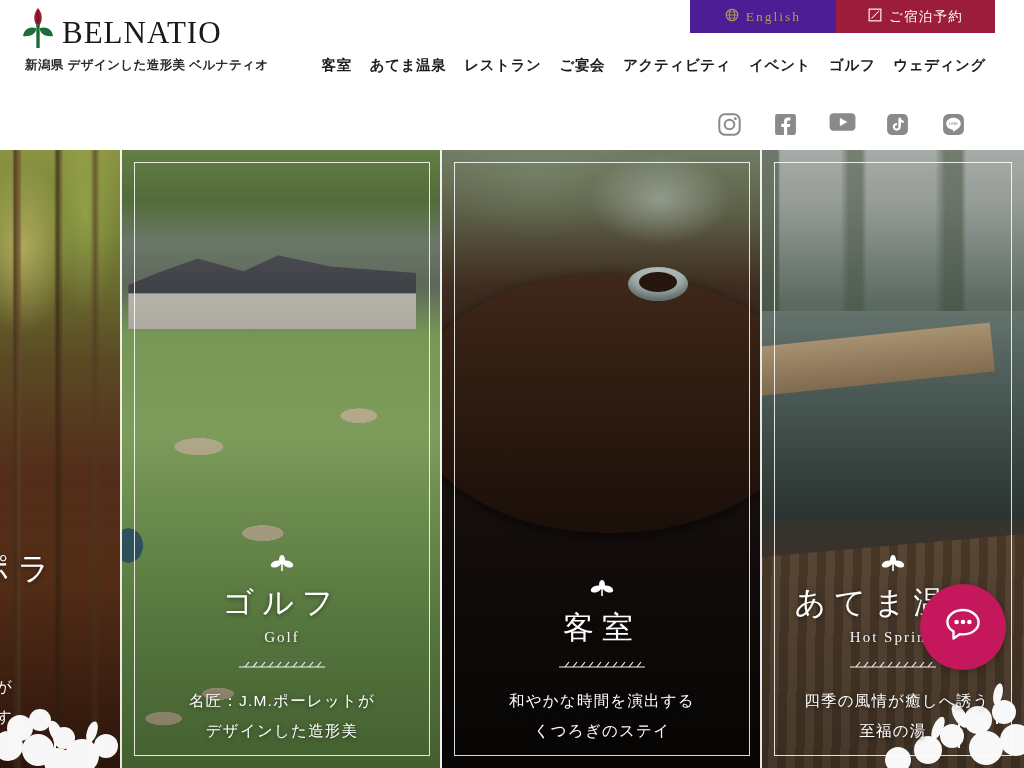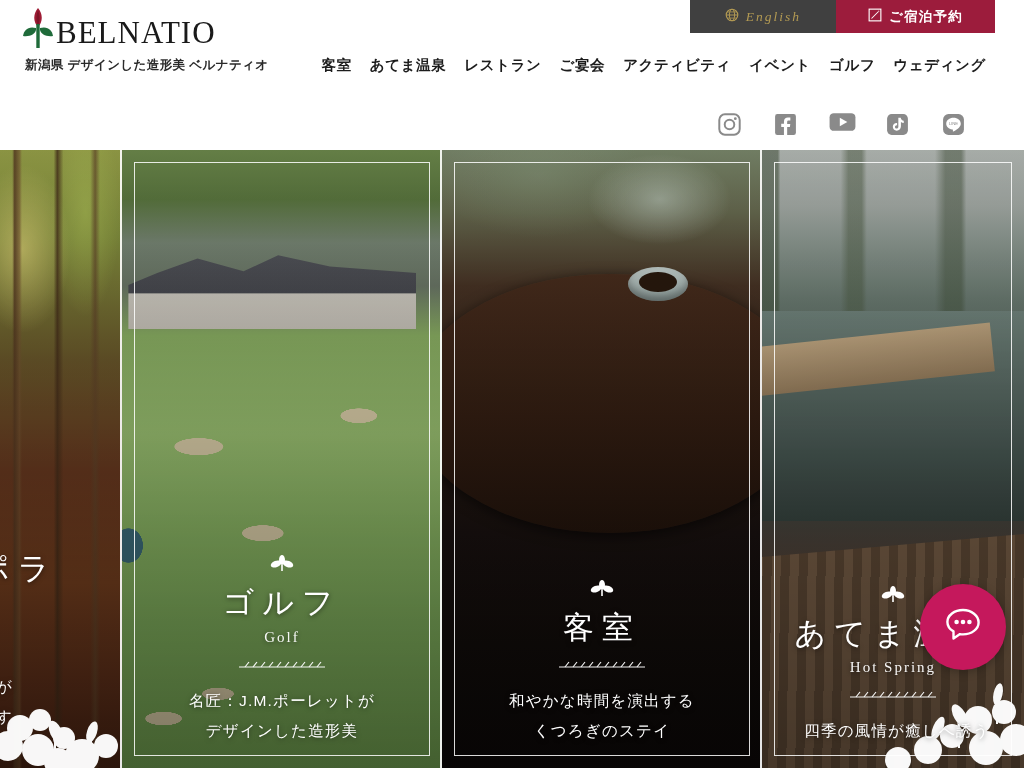--- a/index.html
+++ b/index.html
@@ -8,43 +8,43 @@
     width:1024px; height:768px; overflow:hidden;
     font-family:"Liberation Sans","DejaVu Sans",sans-serif;
     background:#ffffff;
   }
   .page { position:relative; width:1024px; height:768px; background:#fff; }
 
   
   .header { position:relative; width:1024px; height:150px; background:#fff; z-index:30; }
 
   .logo-block { position:absolute; left:20px; top:6px; width:320px; }
-  .logo-row { display:flex; align-items:flex-end; gap:0; }
+  .logo-row { display:flex; align-items:flex-end; gap:6px; }
   .logo-mark { width:36px; height:44px; position:relative; flex:0 0 auto; }
   .logo-word {
     font-family:"Liberation Serif","DejaVu Serif",serif;
     font-size:31px; letter-spacing:1.0px; color:#1a1a1a; line-height:1;
     padding-bottom:2px;
   }
   .logo-sub {
     margin-top:7px; margin-left:5px;
     font-size:12.5px; color:#2a2a2a; letter-spacing:0.4px; font-weight:bold;
   }
 
   
   .topbar { position:absolute; right:29px; top:0; display:flex; height:33px; }
   .topbtn {
     display:flex; align-items:center; justify-content:center; gap:7px;
     height:33px; font-size:13.5px; letter-spacing:1.2px; cursor:pointer;
     padding:0 17px; white-space:nowrap;
   }
-  .tb-english { background:#404040; color:#b39a53;
-    font-family:"Liberation Serif","DejaVu Serif",serif; letter-spacing:2px; width:146px;font-style:italic; }
+  .tb-english { background:#4c1d95; color:#b39a53;
+    font-family:"Liberation Serif","DejaVu Serif",serif; letter-spacing:2px; width:146px; }
   .tb-access  { background:#14523f; color:#fff; width:159px; }
-  .tb-booking { background:#9c1c3c; color:#fff; width:159px;font-weight:bold; }
+  .tb-booking { background:#9c1c3c; color:#fff; width:159px; }
   .tb-shop    { background:#2a1d10; color:#c9a952; width:177px; }
 
   .ic { display:inline-block; flex:0 0 auto; }
 
   
   .mainnav {
     position:absolute; right:29px; top:52px;
     display:flex; gap:0; align-items:center;
   }
   .navitem {
@@ -402,20 +402,21 @@
           </svg>
           <div class="cap-ja" style="white-space:nowrap;">あてま温泉</div>
           <div class="cap-en">Hot Spring</div>
           <svg class="cap-rule" viewBox="0 0 90 11">
             <g stroke="#fff" stroke-width="1.2" fill="none">
               <path d="M2 8 H88"></path>
               <path d="M8 8 l4-5 M16 8 l4-5 M24 8 l4-5 M32 8 l4-5 M40 8 l4-5 M48 8 l4-5 M56 8 l4-5 M64 8 l4-5 M72 8 l4-5 M80 8 l4-5"></path>
             </g>
           </svg>
           <div class="cap-desc" style="white-space:nowrap;margin-left:8px;">四季の風情が癒しへ誘う</div>
+          <div class="cap-desc">至福の湯</div>
         </div>
       </div>
 
     </div>
 
     <div class="chatbtn">
       <span>
         <svg viewBox="0 0 44 44" width="44" height="44">
           <path d="M22 7c-8.6 0-15.6 5.3-15.6 11.9 0 3.9 2.4 7.3 6.1 9.5v7.1l6.5-4.4c1 .15 2 .23 3 .23 8.6 0 15.6-5.3 15.6-11.9S30.6 7 22 7z" fill="none" stroke="#ffffff" stroke-width="2.4" stroke-linejoin="round"></path>
           <circle cx="15.6" cy="19" r="2.3" fill="#fff"></circle>

